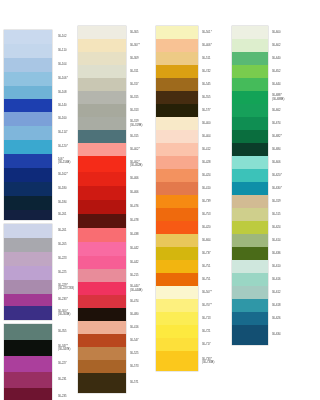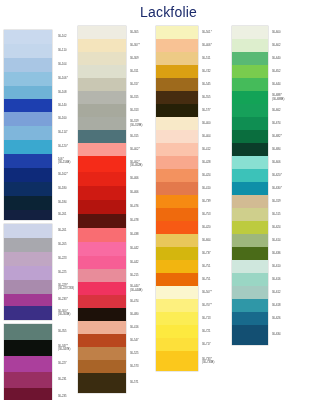--- a/index.html
+++ b/index.html
@@ -66,21 +66,20 @@
     box-shadow:0 0 0 0.4px rgba(120,120,120,.45);
   }
   .grp:last-child{margin-bottom:0;}
   .lblgrp{margin-bottom:2px;}
   .lblgrp:last-child{margin-bottom:0;}
 </style>
 </head>
 <body>
 
 <div id="sheet">
-  <div class="title">Lackfolie</div>
   <div class="columns" id="cols">
       <div class="column" style="position: absolute; left: 4px; top: 0px;">
         <div class="swatches" style="width: 48px;">
           <div class="grp" style="margin-top: 6px;">
             <div class="swatch" style="background: rgb(201, 217, 238); height: 14px;"></div>
             <div class="swatch" style="background: rgb(195, 214, 236); height: 14px;"></div>
             <div class="swatch" style="background: rgb(169, 198, 228); height: 14px;"></div>
             <div class="swatch" style="background: rgb(143, 194, 224); height: 14px;"></div>
             <div class="swatch" style="background: rgb(111, 179, 214); height: 13px;"></div>
             <div class="swatch" style="background: rgb(29, 63, 176); height: 13px;"></div>

